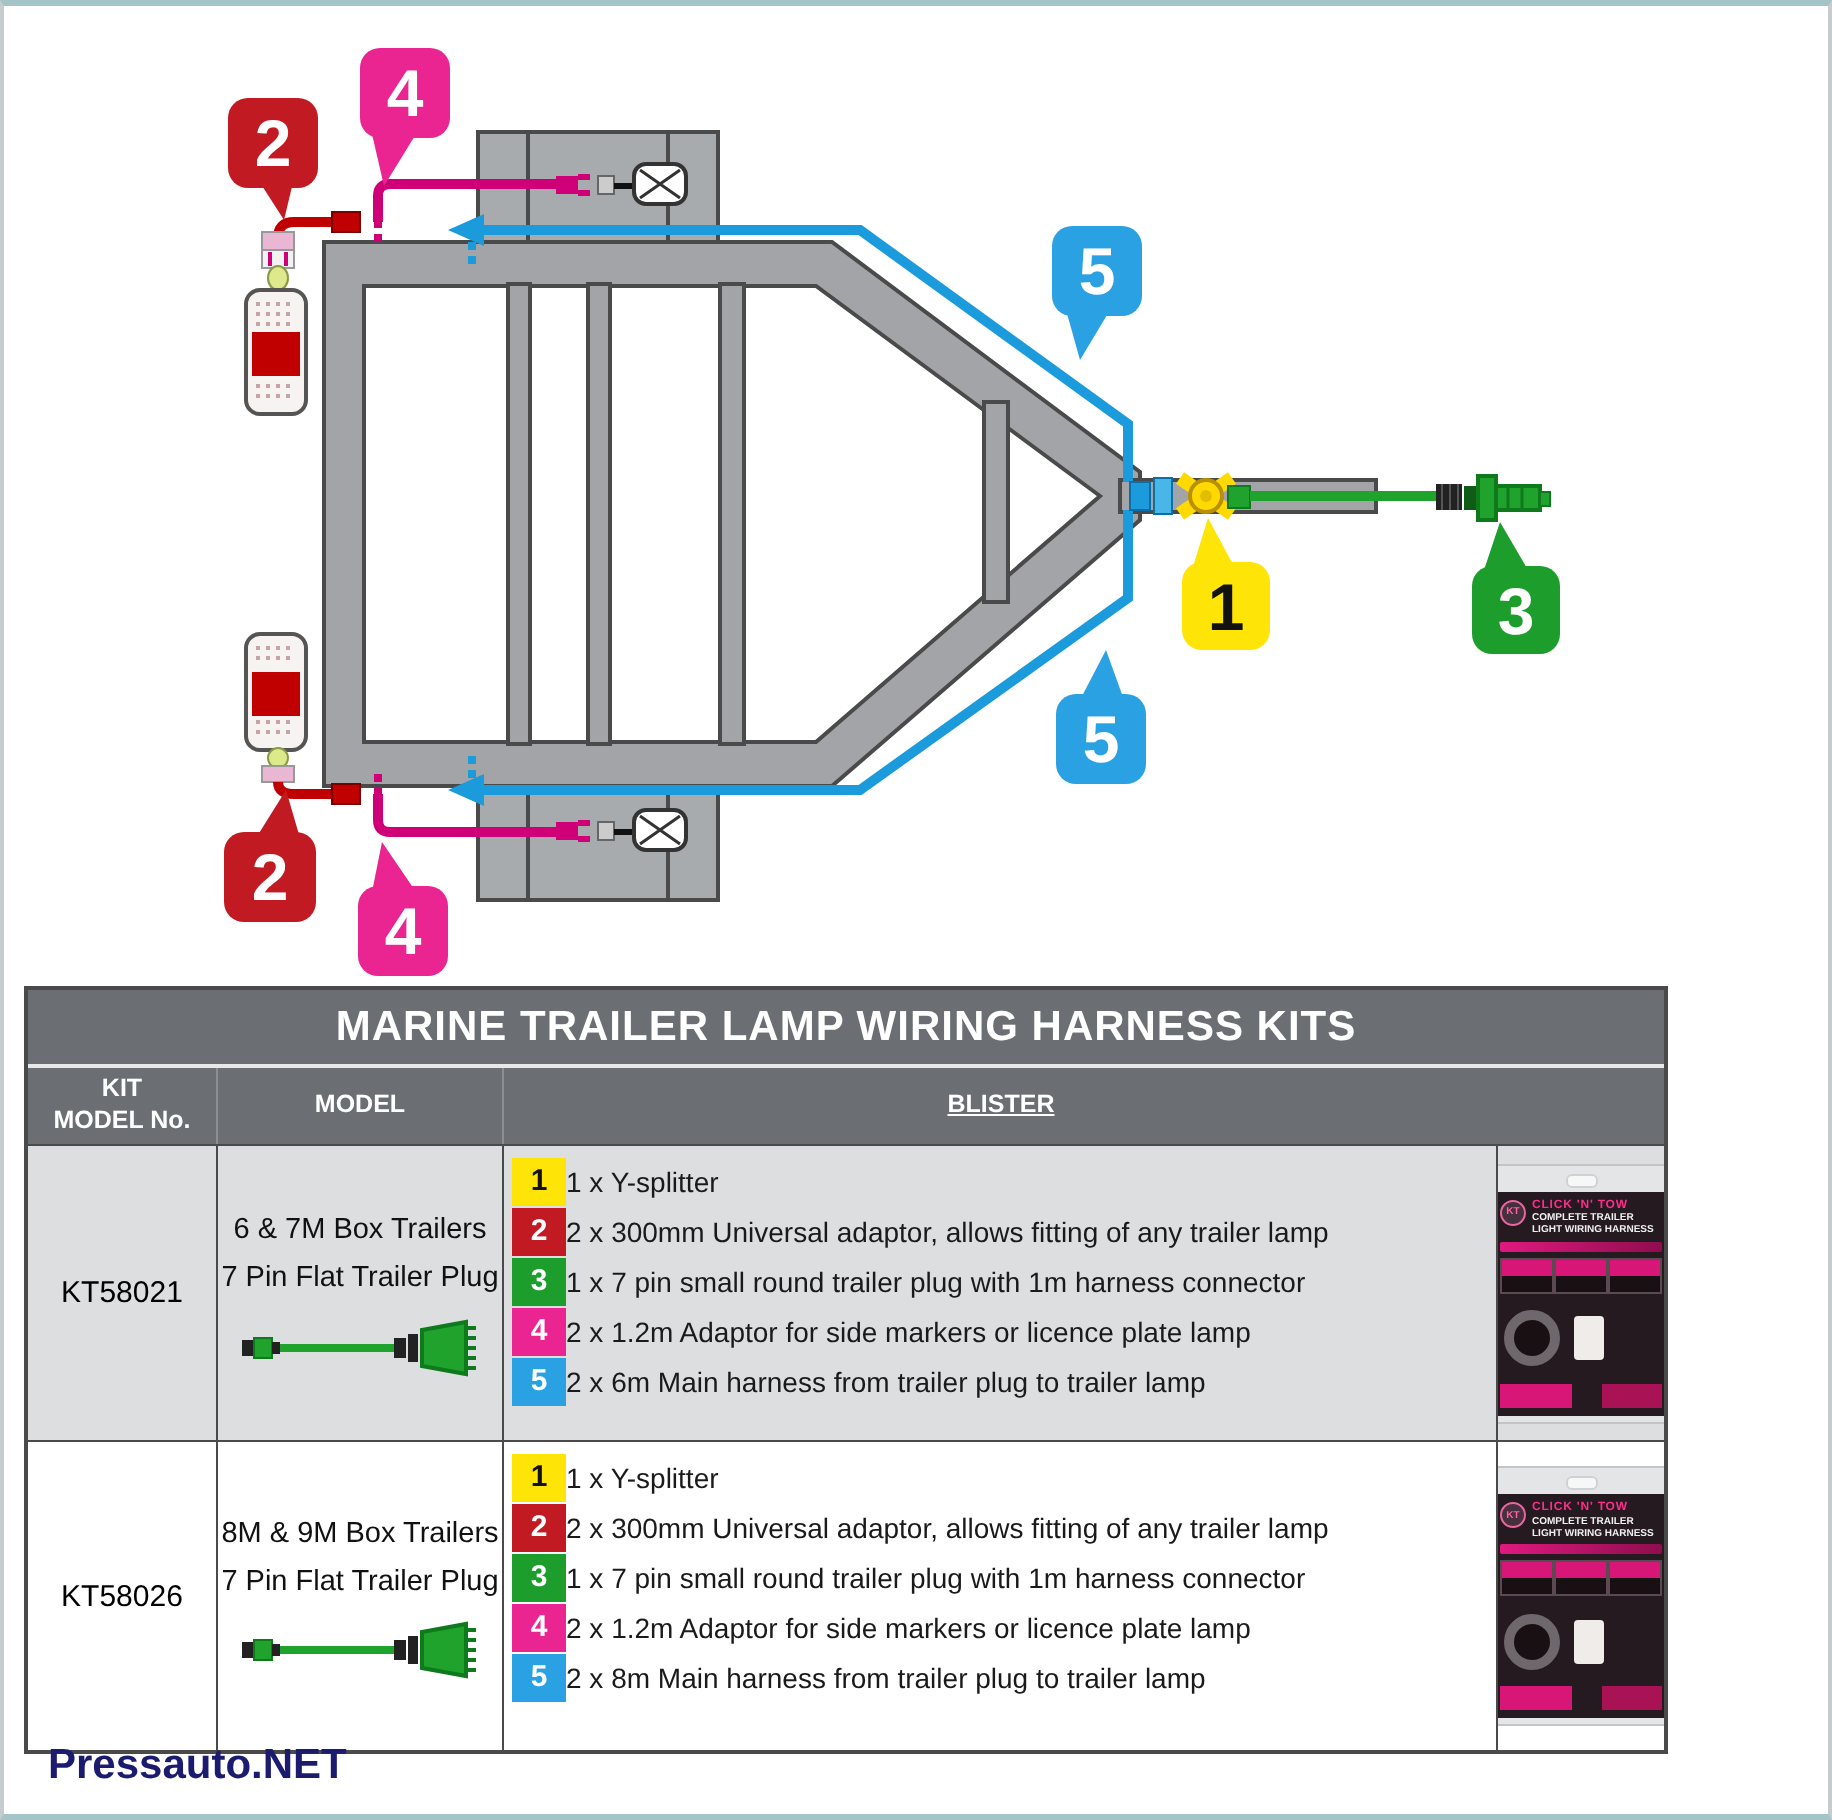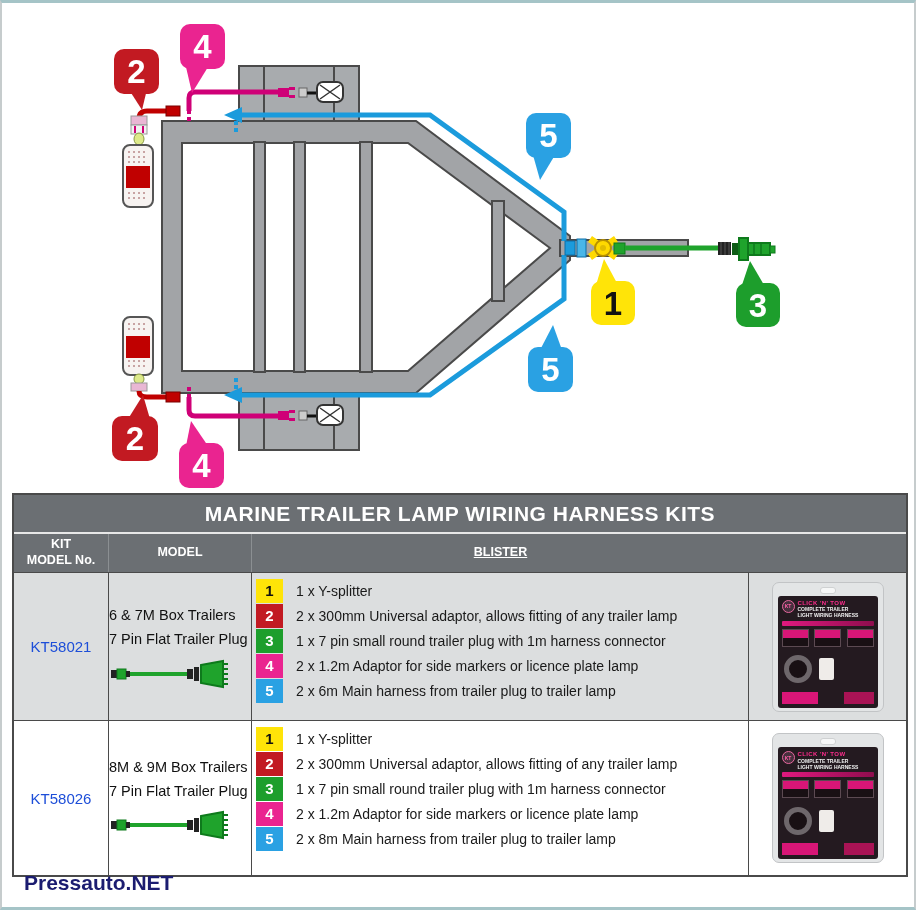--- a/index.html
+++ b/index.html
@@ -9,46 +9,46 @@
   svg text{font-family:"Liberation Sans",sans-serif;}
 
   
   #diagram{position:absolute;left:0;top:0;}
   .badge-txt{font-size:33px;font-weight:bold;fill:#ffffff;text-anchor:middle;}
   .badge-txt.dark{fill:#111111;}
   .bg-red{fill:#c21a22;}  .bg-pink{fill:#ea2490;} .bg-blue{fill:#2aa1e3;}
   .bg-yellow{fill:#ffe408;} .bg-green{fill:#1d9e2c;}
 
   
-  .kits-table{position:absolute;left:10px;top:490px;width:896px;box-sizing:border-box;
+  .kits-table{position:absolute;left:10px;top:490px;width:822px;box-sizing:border-box;
               border:2px solid #4a4a4a;background:#ffffff;}
   .t-title{height:37px;background:#6b6f73;color:#ffffff;display:flex;align-items:center;justify-content:center;
            font-size:21px;font-weight:bold;letter-spacing:.5px;border-bottom:2px solid #e8e8e8;}
   .t-head,.t-row{display:grid;grid-template-columns:95px 143px 497px 1fr;}
   .t-head{background:#6b6f73;color:#ffffff;height:38px;border-bottom:1px solid #4a4a4a;}
   .th{display:flex;flex-direction:column;align-items:center;justify-content:center;
       font-size:12.5px;font-weight:bold;border-right:1px solid #8b8f92;line-height:1.25;}
   .th:last-child{border-right:none;text-decoration:underline;}
   .t-row{border-bottom:1px solid #4a4a4a;}
   .t-row:last-child{border-bottom:none;}
   .row1{background:#dcdedf;height:147px;}
   .row2{background:#ffffff;height:154px;}
   .td{border-right:1px solid #4a4a4a;box-sizing:border-box;overflow:hidden;}
   .td:last-child{border-right:none;}
-  .td-kit{display:flex;align-items:center;justify-content:center;font-size:15px;color:#1d4ed8;}
-  .td-suits{display:flex;flex-direction:column;align-items:flex-start;justify-content:center;
+  .td-kit{display:flex;align-items:center;justify-content:center;font-size:15px;color:#000000;}
+  .td-suits{display:flex;flex-direction:column;align-items:center;justify-content:center;
             font-size:14.5px;color:#111111;text-align:center;line-height:1.65;}
   .td-suits svg{margin-top:7px;}
   .td-parts{padding:5px 0 0 4px;}
   .part-item{display:flex;align-items:center;height:25px;}
   .chip{width:27px;height:24px;display:flex;align-items:center;justify-content:center;
         font-size:15px;font-weight:bold;color:#ffffff;flex:0 0 27px;}
   .chip-1{background:#ffe408;color:#111111;} .chip-2{background:#c21a22;}
   .chip-3{background:#1d9e2c;} .chip-4{background:#ea2490;} .chip-5{background:#2aa1e3;}
-  .part-text{margin-left:13px;font-size:14px;color:#1a1a1a;white-space:nowrap;}
+  .part-text{font-size:14px;color:#1a1a1a;white-space:nowrap;}
   .td-blister{display:flex;align-items:center;justify-content:center;}
 
   
   .blister{width:112px;height:130px;background:#e3e5e6;border:1px solid #c2c4c6;border-radius:7px;
            padding:4px 5px 5px 5px;box-sizing:border-box;}
   .bl-hole{width:14px;height:5px;background:#f6f7f7;border:1px solid #cfd1d2;border-radius:3px;margin:0 auto 2px auto;}
   .bl-card{width:100%;height:112px;background:#241a20;border-radius:3px;padding:4px;box-sizing:border-box;
            display:flex;flex-direction:column;}
   .bl-top{display:flex;gap:3px;align-items:flex-start;}
   .bl-logo{width:11px;height:11px;border-radius:50%;background:#47303d;color:#ff5fa8;font-size:5px;font-weight:bold;

